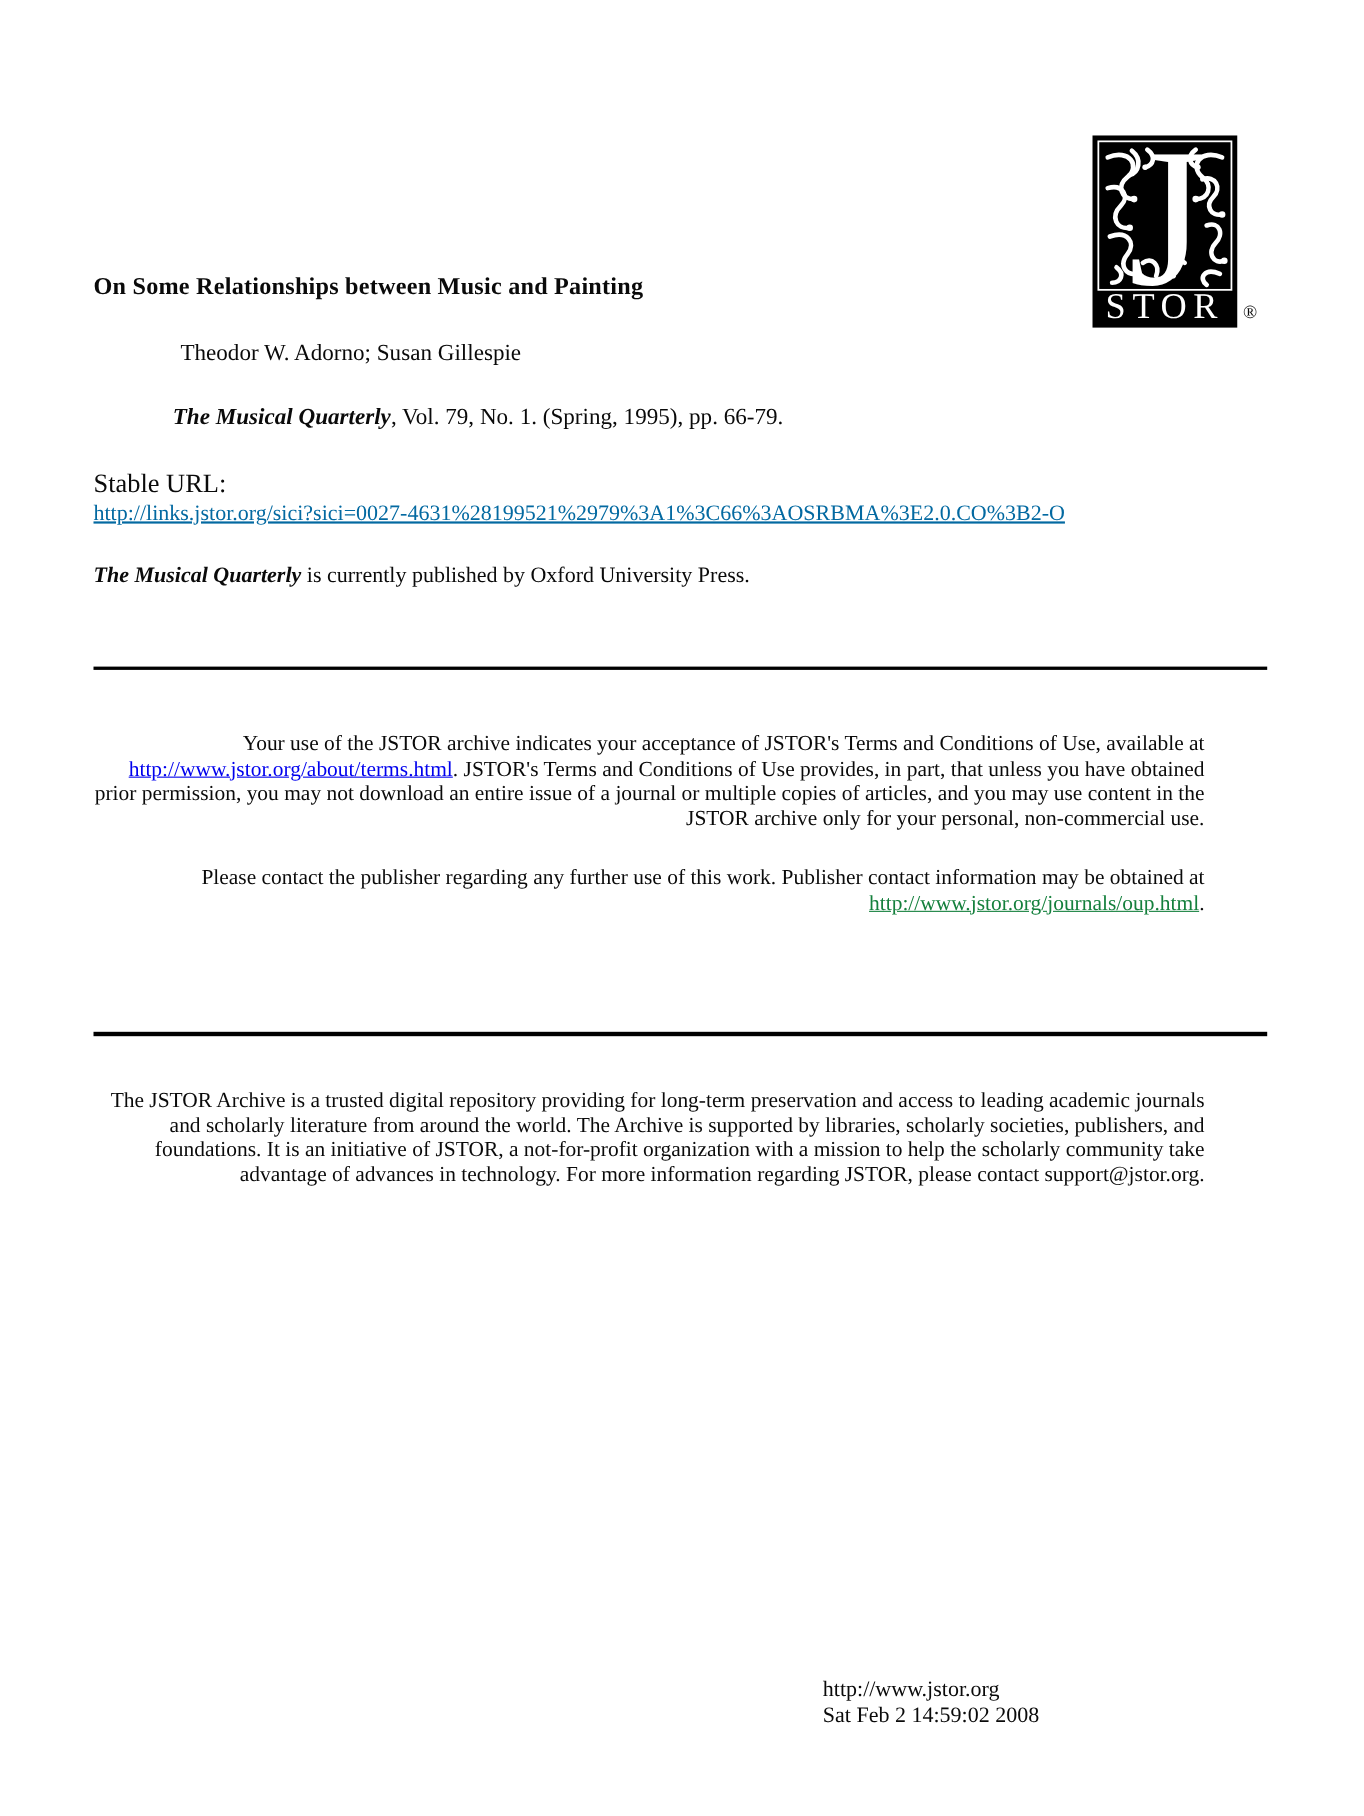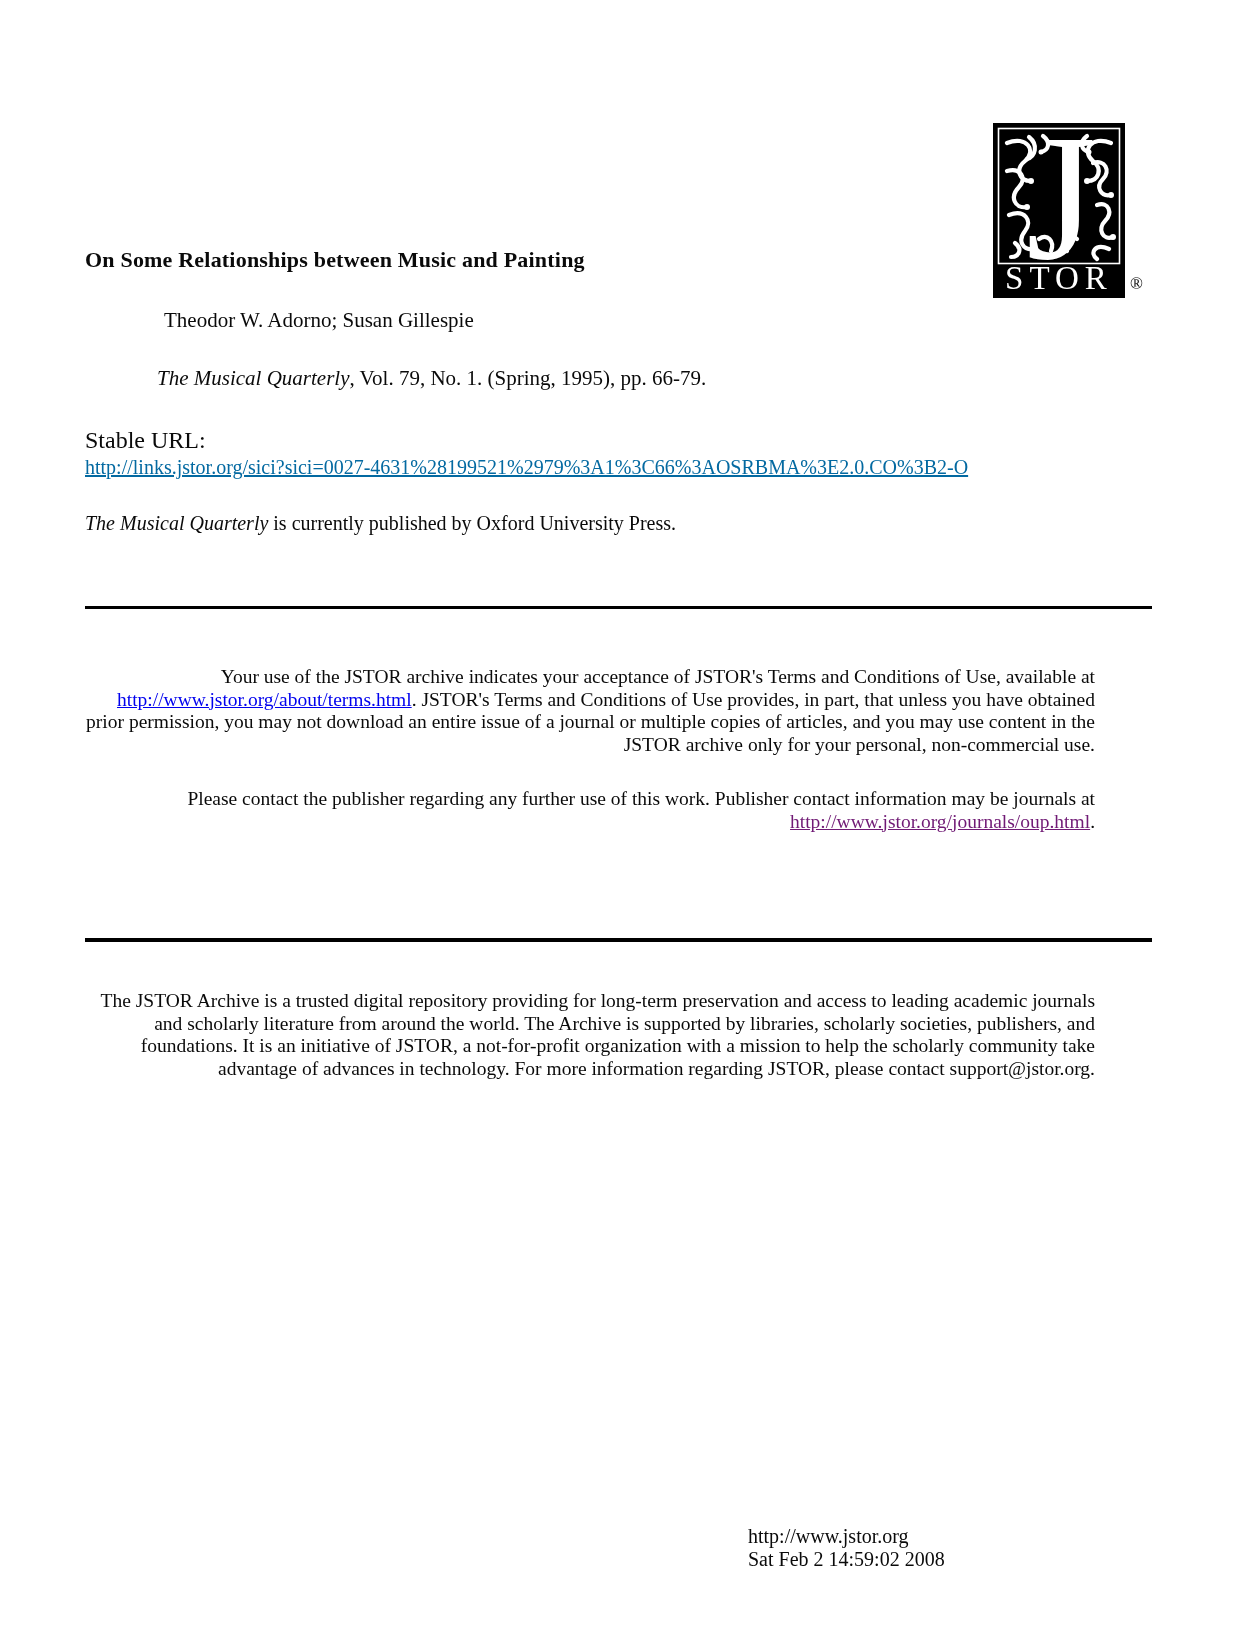--- a/index.html
+++ b/index.html
@@ -6,21 +6,21 @@
   .page {
     position: relative;
     width: 1240px;
     height: 1651px;
     background: #ffffff;
     font-family: "Liberation Serif", "DejaVu Serif", serif;
     color: #0a0a0a;
     overflow: hidden;
   }
   .abs { position: absolute; }
-  .it { font-style: italic; }
+  .it { font-style: italic; font-weight: bold; }
   .title {
     left: 85px; top: 247px;
     font-size: 22px; font-weight: bold;
     letter-spacing: 0.2px;
     white-space: nowrap;
   }
   .authors {
     left: 164px; top: 308px;
     font-size: 21px; white-space: nowrap;
   }
@@ -118,21 +118,21 @@
   <div class="abs stable-label">Stable URL:</div>
 
   <div class="abs stable-link"><a class="link" style="color: #0369a1;">http://links.jstor.org/sici?sici=0027-4631%28199521%2979%3A1%3C66%3AOSRBMA%3E2.0.CO%3B2-O</a></div>
 
   <div class="abs published"><span class="it">The Musical Quarterly</span><span> is currently published by Oxford University Press.</span></div>
 
   <div class="abs rule rule-1"></div>
 
   <div class="abs para para-1"><span>Your use of the JSTOR archive indicates your acceptance of JSTOR's Terms and Conditions of Use, available at </span><a class="link" style="color: rgb(0, 0, 238);">http://www.jstor.org/about/terms.html</a><span>. JSTOR's Terms and Conditions of Use provides, in part, that unless you have obtained prior permission, you may not download an entire issue of a journal or multiple copies of articles, and you may use content in the JSTOR archive only for your personal, non-commercial use.</span></div>
 
-  <div class="abs para para-2"><span>Please contact the publisher regarding any further use of this work. Publisher contact information may be journals at </span><a class="link" style="color: #701a75;">http://www.jstor.org/journals/oup.html</a><span>.</span></div>
+  <div class="abs para para-2"><span>Please contact the publisher regarding any further use of this work. Publisher contact information may be obtained at </span><a class="link" style="color: #15803d;">http://www.jstor.org/journals/oup.html</a><span>.</span></div>
 
 
   <div class="abs rule rule-2"></div>
 
   <div class="abs para para-4">The JSTOR Archive is a trusted digital repository providing for long-term preservation and access to leading academic journals and scholarly literature from around the world. The Archive is supported by libraries, scholarly societies, publishers, and foundations. It is an initiative of JSTOR, a not-for-profit organization with a mission to help the scholarly community take advantage of advances in technology. For more information regarding JSTOR, please contact support@jstor.org.</div>
 
   <div class="abs footer">
     <div>http://www.jstor.org</div>
     <div>Sat Feb 2 14:59:02 2008</div>
   </div>

